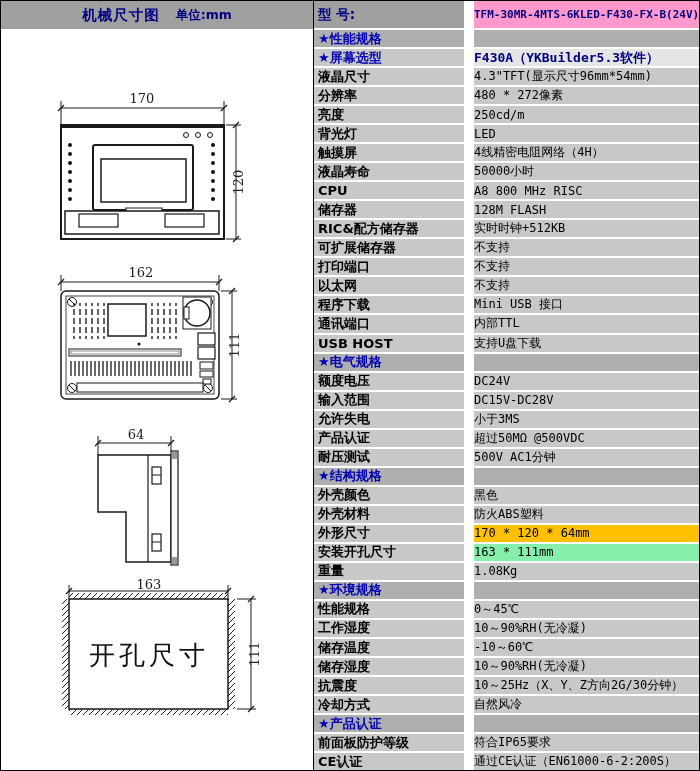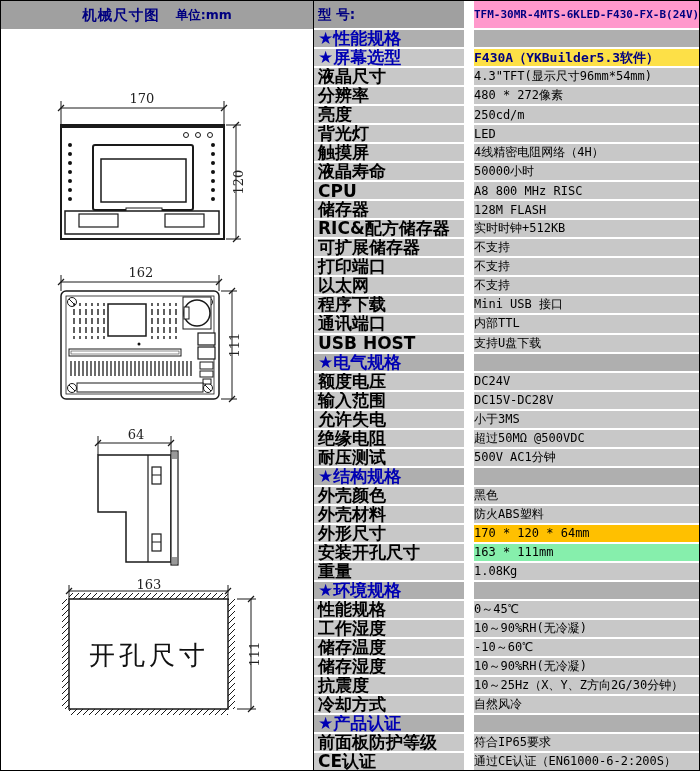--- a/index.html
+++ b/index.html
@@ -25,21 +25,21 @@
   .spec-table {
     width:386px; box-sizing:border-box; display:flex; flex-direction:column;
     border-left:1px solid #000; background:#fff;
   }
   .row { display:flex; flex:1; min-height:0;gap:8px; }
   .row + .row { border-top:2px solid #fff; }
   .header-row { flex:0 0 27px; }
   .cell { display:flex; align-items:center; white-space:nowrap; overflow:hidden; box-sizing:border-box; }
   .cell-label {
     width:152px; flex:0 0 152px; padding-left:4px; border-right:2px solid #fff;
-    background:#C8C8C8; font-weight:bold; font-size:17px; color:#000;
+    background:#C8C8C8; font-weight:bold; font-size:13px; color:#000;
   }
   .cell-value {
     flex:1; background:#C8C8C8;
     font-family:"DejaVu Sans Mono", monospace; font-size:12px; color:#000;
   }
   .row.section .cell-label, .row.section .cell-value { background:#AFAFAF; }
   .row.section .cell-label { color:#0000B4; }
   .accent-label { color:#0000B4; }
   .accent-value { font-weight:bold; color:#000080; font-size:13px; }
   .header-row .cell-label { background:#A0A0A0; color:#000080; font-size:13.5px; }
@@ -202,21 +202,21 @@
       <div class="cell cell-value">TFM-30MR-4MTS-6KLED-F430-FX-B(24V)</div>
     </div>
 
   <div class="row section">
     <div class="cell cell-label">★性能规格</div>
     <div class="cell cell-value"></div>
   </div>
 
   <div class="row">
     <div class="cell cell-label accent-label">★屏幕选型</div>
-    <div class="cell cell-value accent-value" style="background: #fde047;">F430A（YKBuilder5.3软件）</div>
+    <div class="cell cell-value accent-value" style="background: #e5e5e5;">F430A（YKBuilder5.3软件）</div>
   </div>
 
   <div class="row">
     <div class="cell cell-label">液晶尺寸</div>
     <div class="cell cell-value">4.3"TFT(显示尺寸96mm*54mm)</div>
   </div>
 
   <div class="row">
     <div class="cell cell-label">分辨率</div>
     <div class="cell cell-value">480 * 272像素</div>
@@ -301,21 +301,21 @@
     <div class="cell cell-label">输入范围</div>
     <div class="cell cell-value">DC15V-DC28V</div>
   </div>
 
   <div class="row">
     <div class="cell cell-label">允许失电</div>
     <div class="cell cell-value">小于3MS</div>
   </div>
 
   <div class="row">
-    <div class="cell cell-label">绝缘电阻</div>
+    <div class="cell cell-label">产品认证</div>
     <div class="cell cell-value">超过50MΩ @500VDC</div>
   </div>
 
   <div class="row">
     <div class="cell cell-label">耐压测试</div>
     <div class="cell cell-value">500V AC1分钟</div>
   </div>
 
   <div class="row section">
     <div class="cell cell-label">★结构规格</div>

